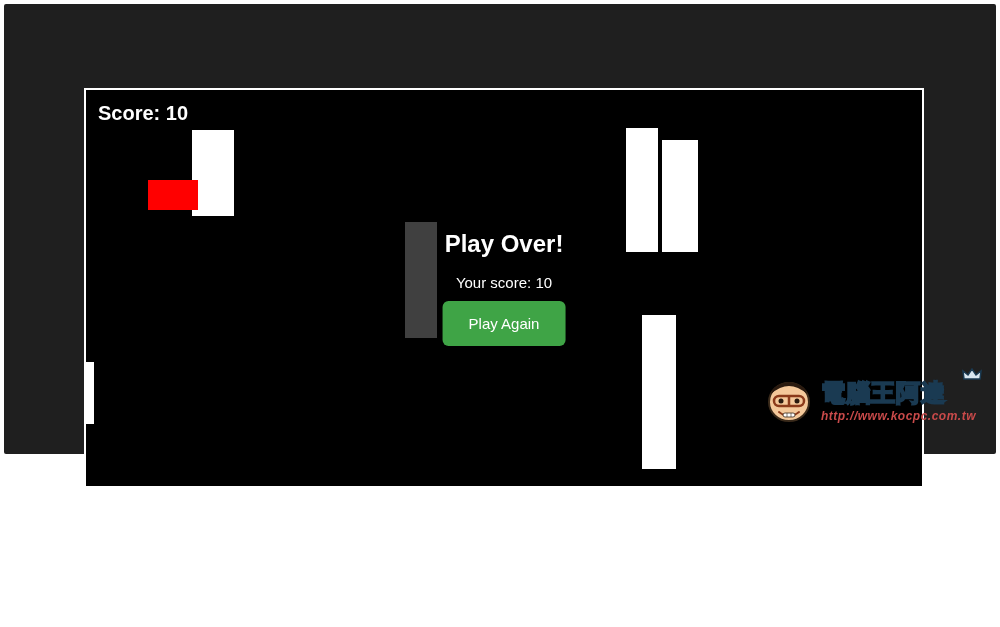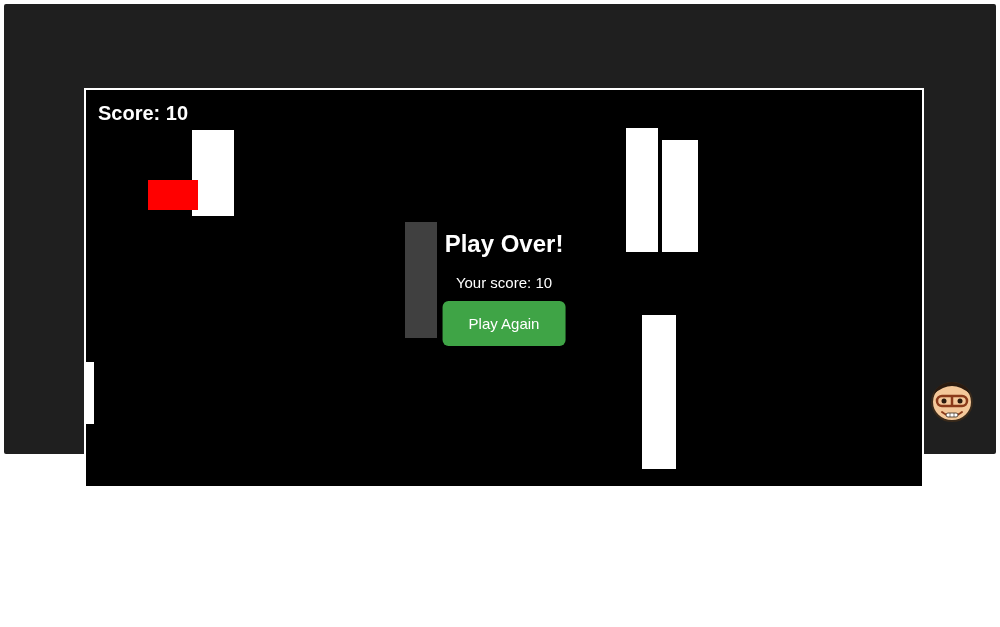--- a/index.html
+++ b/index.html
@@ -148,15 +148,22 @@
       <path d="M 6 18 Q 24 2 42 18 Q 40 8 24 6 Q 8 8 6 18 Z" fill="#2a1a0f"></path>
       <rect x="9" y="20" width="30" height="10" rx="5" fill="none" stroke="#8b3a1a" stroke-width="2.5"></rect>
       <line x1="24" y1="20" x2="24" y2="30" stroke="#8b3a1a" stroke-width="2.5"></line>
       <circle cx="16" cy="25" r="2.5" fill="#2a1a0f"></circle>
       <circle cx="32" cy="25" r="2.5" fill="#2a1a0f"></circle>
       <path d="M 14 36 Q 24 44 34 36" fill="none" stroke="#8b3a1a" stroke-width="2" stroke-linecap="round"></path>
       <rect x="18" y="37" width="12" height="4" rx="2" fill="#ffffff" stroke="#3a2a1a" stroke-width="0.8"></rect>
       <line x1="22" y1="37" x2="22" y2="41" stroke="#3a2a1a" stroke-width="0.6"></line>
       <line x1="26" y1="37" x2="26" y2="41" stroke="#3a2a1a" stroke-width="0.6"></line>
     </svg>
+    <div class="watermark-text" style="position:relative;">
+      <svg class="crown" width="20" height="14" viewBox="0 0 20 14">
+        <path d="M 2 12 L 1 4 L 6 8 L 10 2 L 14 8 L 19 4 L 18 12 Z" fill="#d8e6f0" stroke="#1a3a52" stroke-width="1.5"></path>
+      </svg>
+      <div class="watermark-cn">電腦王阿達</div>
+      <div class="watermark-url">http://www.kocpc.com.tw</div>
+    </div>
   </div>
 
 </div>
 
 </body></html>

